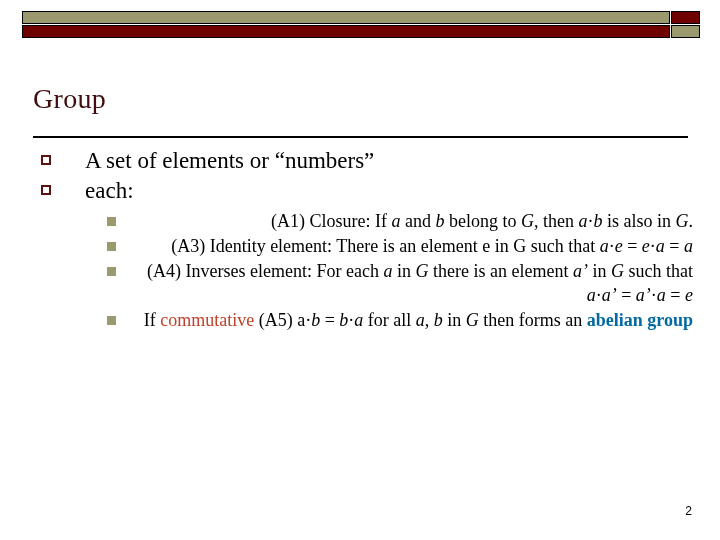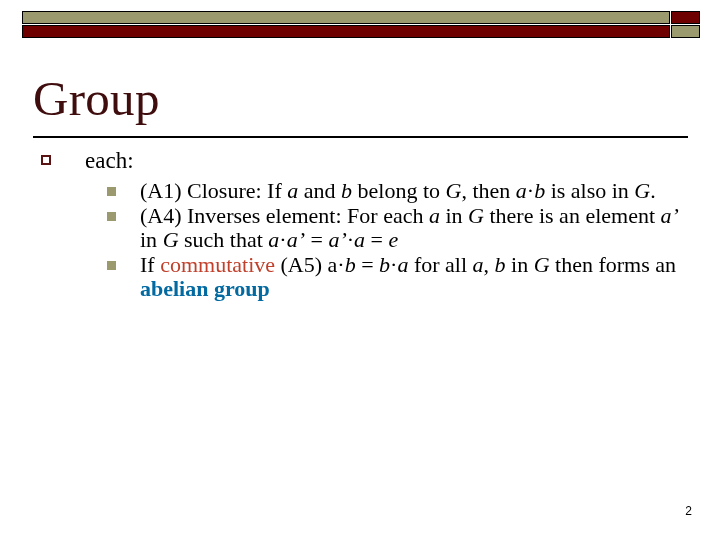--- a/index.html
+++ b/index.html
@@ -42,21 +42,21 @@
     box-sizing: border-box;
   }
   .deco-sq.tr { left: 649px; top: 0;  background: #6E0000; }
   .deco-sq.br { left: 649px; top: 14px; background: #9A9A6E; }
 
   
   .title {
     position: absolute;
     left: 33px;
     top: 76px;
-    font-size: 49px;
+    font-size: 28px;
     line-height: 46px;
     color: #3F0D0D;
     letter-spacing: 0.3px;
   }
   .title-rule {
     position: absolute;
     left: 33px;
     top: 136px;
     width: 655px;
     height: 2px;
@@ -95,24 +95,25 @@
   }
 
   ul.lvl2 {
     list-style: none;
     margin: 3px 0 0 0;
     padding: 0;
   }
   ul.lvl2 > li.l2 {
     position: relative;
     padding-left: 55px;
-    font-size: 22px;
+    font-size: 18px;
     line-height: 24px;
     color: #000000;
     margin-bottom: 1px;
+    text-align: right;
   }
   .marker2 {
     position: absolute;
     left: 22px;
     top: 8px;
     width: 9px;
     height: 9px;
     background: #9A9A6E;
   }
 
@@ -141,29 +142,37 @@
   <div class="deco-sq br"></div>
 </div>
 
 <div class="title">Group</div>
 <div class="title-rule"></div>
 
 <div class="body">
   <ul class="lvl1">
     <li class="l1">
       <span class="marker1"></span>
+      <span>A set of elements or “numbers”</span>
+    </li>
+    <li class="l1">
+      <span class="marker1"></span>
       <span>each:</span>
 
       <ul class="lvl2">
         <li class="l2">
           <span class="marker2"></span>
           <span class="rich"><span>(A1) Closure: If </span><span class="v">a</span><span> and </span><span class="v">b</span><span> belong to </span><span class="v">G</span><span>, then </span><span class="v">a</span><span>·</span><span class="v">b</span><span> is also in </span><span class="v">G</span><span>.</span></span>
         </li>
         <li class="l2">
           <span class="marker2"></span>
+        </li>
+        <li class="l2">
+          <span class="marker2"></span>
+          <span class="rich"><span>(A3) Identity element: There is an element e in G such that </span><span class="v">a</span><span>·</span><span class="v">e</span><span> = </span><span class="v">e</span><span>·</span><span class="v">a</span><span> = </span><span class="v">a</span></span>
         </li>
         <li class="l2">
           <span class="marker2"></span>
           <span class="rich"><span>(A4) Inverses element: For each </span><span class="v">a</span><span> in </span><span class="v">G</span><span> there is an element </span><span class="v">a’</span><span> in </span><span class="v">G</span><span> such that </span><span class="v">a</span><span>·</span><span class="v">a’</span><span> = </span><span class="v">a’</span><span>·</span><span class="v">a</span><span> = </span><span class="v">e</span></span>
         </li>
         <li class="l2">
           <span class="marker2"></span>
           <span class="rich"><span>If </span><span class="hl">commutative</span><span> (A5)  a·</span><span class="v">b</span><span> = </span><span class="v">b</span><span>·</span><span class="v">a</span><span> for all </span><span class="v">a</span><span>, </span><span class="v">b</span><span> in </span><span class="v">G</span><span> then forms an </span><span class="hl-b">abelian group</span></span>
         </li>
       </ul>

